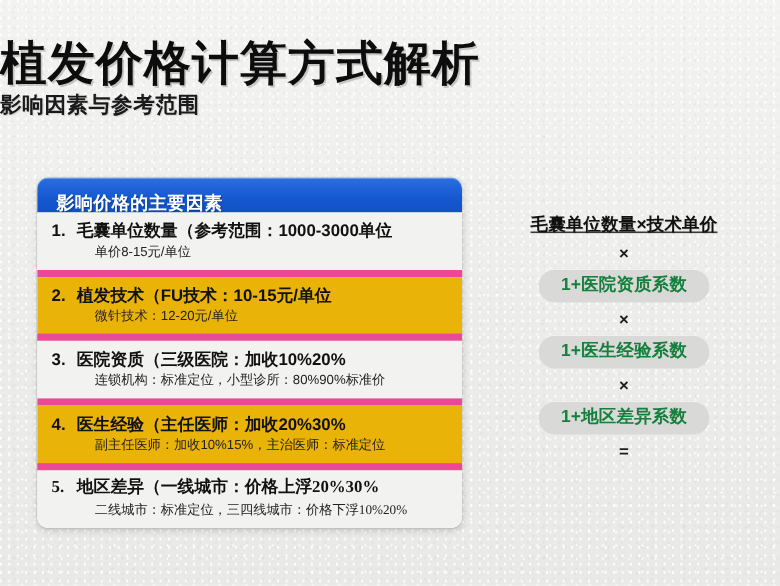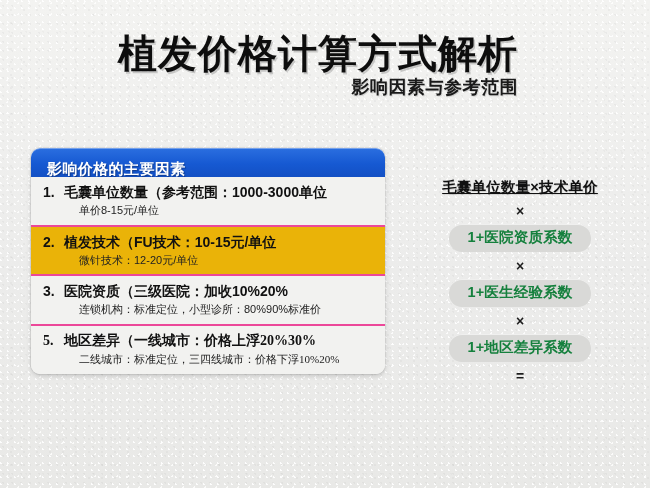--- a/index.html
+++ b/index.html
@@ -28,21 +28,21 @@
       linear-gradient(180deg, #f3f3f1 0%, #ececeb 55%, #e9e9e7 100%);
     background-size: 7px 7px, 9px 9px, 11px 11px, 13px 13px, 17px 17px, 100% 100%;
   }
 
   
   #title-block {
     position: absolute;
     top: 34px;
     left: 0;
     width: 518px;
-    text-align: right;
+    text-align: left;
   }
   #main-title {
     font-size: 39px;
     font-weight: bold;
     color: #0d0d0d;
     letter-spacing: 1px;
     line-height: 1.05;
     text-shadow: 1.5px 1.5px 0 rgba(0,0,0,0.18);
   }
   #sub-title {
@@ -76,21 +76,21 @@
   #card-header-text {
     color: #ffffff;
     font-size: 15px;
     font-weight: bold;
     letter-spacing: 0.4px;
     text-shadow: 1px 1px 1px rgba(0,0,0,0.3);
     margin-top: 14px;
   }
   .factor-row {
     padding: 6px 10px 7px 12px;
-    border-bottom: 2px solid #ec4899;
+    border-bottom: 6px solid #ec4899;
     position: relative;
   }
   .factor-row:last-child { border-bottom: none; font-family: Liberation Serif, serif; }
   .factor-row.shade-a { background: #f2f2f0; }
   .factor-row.shade-b { background: #eab308; }
 
   .factor-main {
     font-size: 14px;
     font-weight: bold;
     color: #111111;
@@ -184,20 +184,26 @@
       <div class="factor-sub">微针技术：12-20元/单位</div>
     </div>
 
     <div class="factor-row shade-a">
       <div class="factor-main">
         <span class="factor-index">3.</span><span>医院资质（三级医院：加收10%20%</span>
       </div>
       <div class="factor-sub">连锁机构：标准定位，小型诊所：80%90%标准价</div>
     </div>
 
+    <div class="factor-row shade-b">
+      <div class="factor-main">
+        <span class="factor-index">4.</span><span>医生经验（主任医师：加收20%30%</span>
+      </div>
+      <div class="factor-sub">副主任医师：加收10%15%，主治医师：标准定位</div>
+    </div>
 
     <div class="factor-row shade-a">
       <div class="factor-main">
         <span class="factor-index">5.</span><span>地区差异（一线城市：价格上浮20%30%</span>
       </div>
       <div class="factor-sub">二线城市：标准定位，三四线城市：价格下浮10%20%</div>
     </div>
   </div>
 
   <div id="formula-col">

